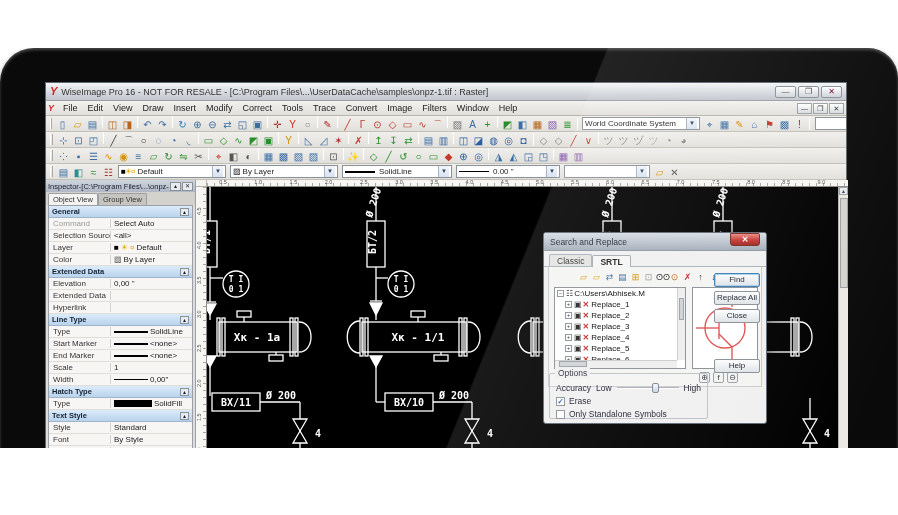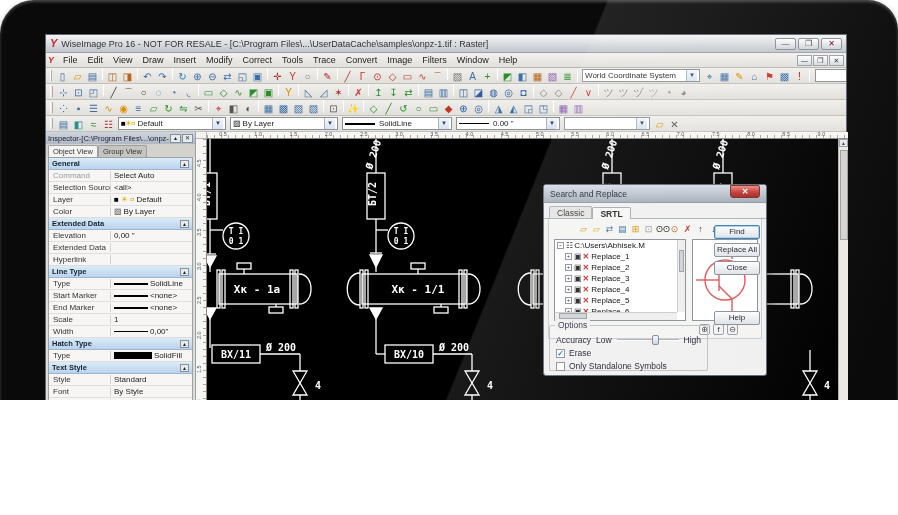--- a/index.html
+++ b/index.html
@@ -1,17 +1,17 @@
 <!DOCTYPE html>
 <html><head>
 <meta charset="utf-8">
 <style>
   html,body{margin:0;padding:0;background:#fff;font-family:"Liberation Sans",sans-serif;}
   *{box-sizing:border-box;}
-  #stage{position:relative;width:898px;height:400px;overflow:hidden;}
+  #stage{position:relative;width:898px;height:400px;overflow:hidden;margin-top:48px;}
 
   
   .device{position:absolute;left:0;top:0;width:898px;height:508px;background:#0a0a0a;
     border-radius:34px 30px 46px 46px;box-shadow:inset 0 2px 3px rgba(255,255,255,.25), 0 3px 6px rgba(0,0,0,.35);}
   .device .gloss{position:absolute;inset:0;border-radius:34px 30px 46px 46px;pointer-events:none;
     background:linear-gradient(112deg,rgba(255,255,255,0) 55%,rgba(255,255,255,.10) 55.2%,rgba(255,255,255,.04) 78%,rgba(255,255,255,0) 92%);}
   .metal-edge{position:absolute;left:14px;right:14px;bottom:1px;height:9px;border-radius:0 0 18px 18px;
     background:linear-gradient(#6f6f6f,#d9d9d9 70%,#8c8c8c);}
 
   

